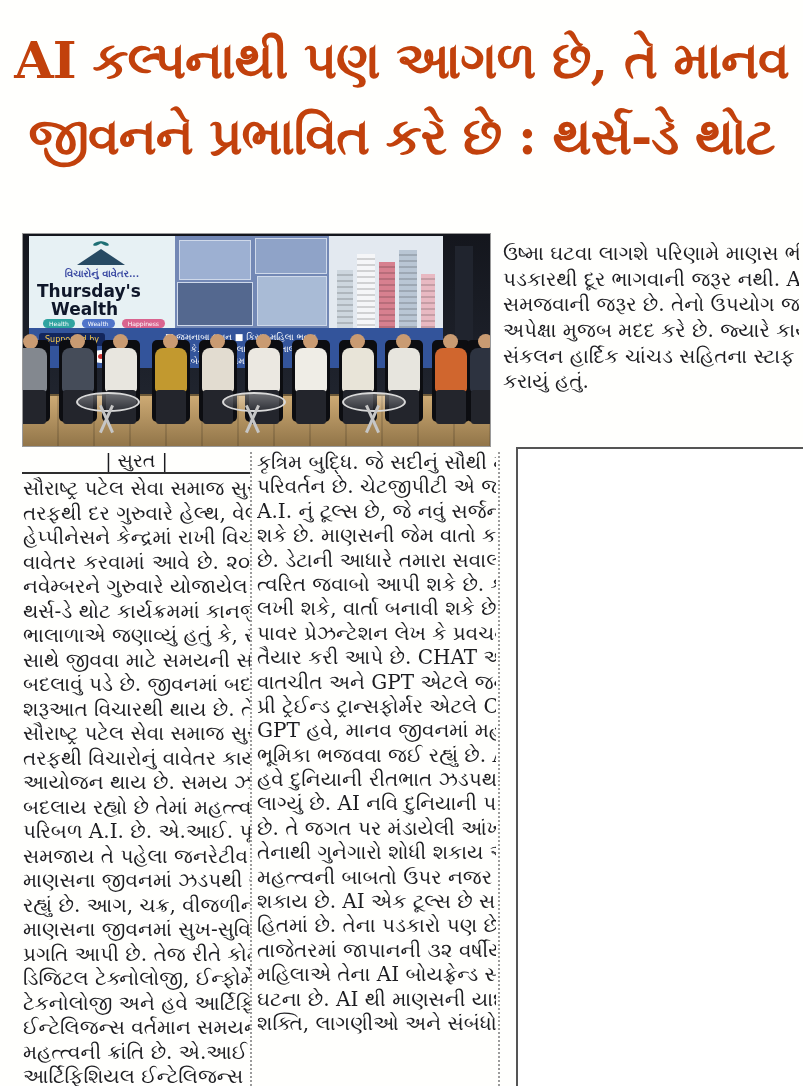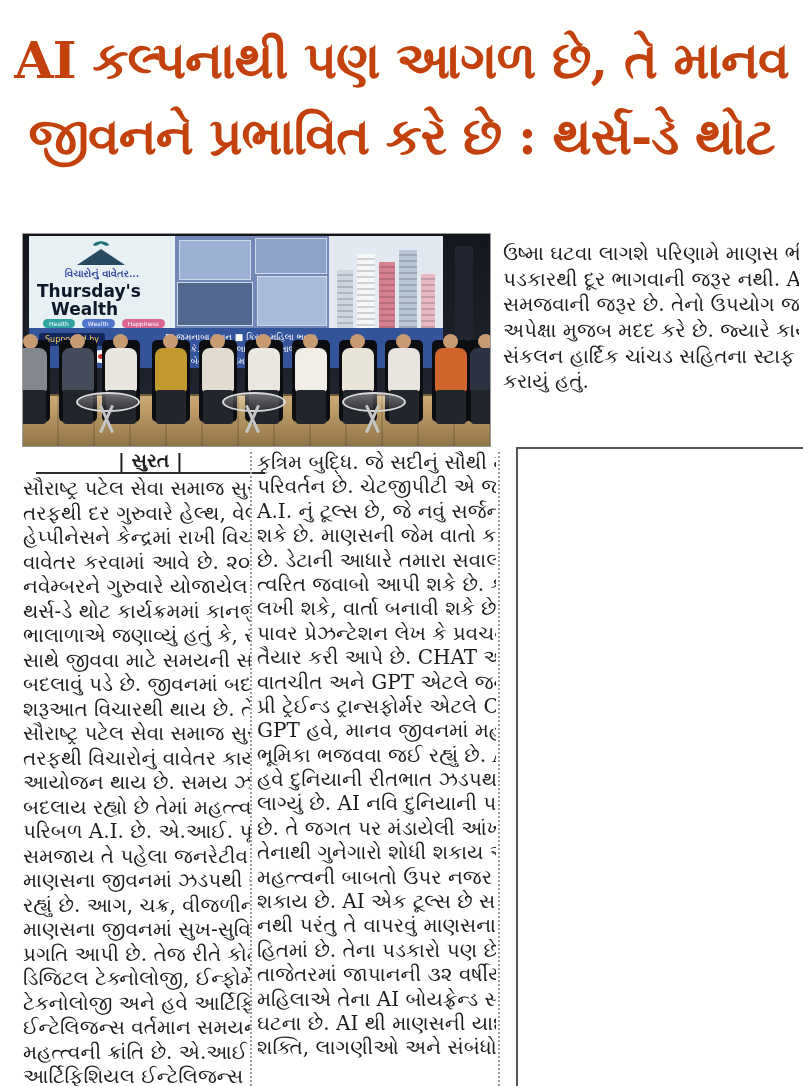--- a/index.html
+++ b/index.html
@@ -76,22 +76,22 @@
   .torso{position:absolute;left:7px;top:14px;width:32px;height:44px;border-radius:8px 8px 4px 4px;background:var(--shirt,#ddd);}
   .legs{position:absolute;left:8px;top:56px;width:30px;height:34px;background:#23252c;border-radius:3px;}
   .ctable{position:absolute;top:158px;width:64px;height:44px;}
   .ctable .top{position:absolute;left:0;top:0;width:60px;height:16px;border:2px solid #d9d9d9;border-radius:50%;
                background:linear-gradient(#ffffff55,#ffffff11);}
   .ctable .leg1,.ctable .leg2{position:absolute;top:12px;left:29px;width:3px;height:30px;background:#c6c6c6;}
   .ctable .leg1{transform:rotate(24deg);}
   .ctable .leg2{transform:rotate(-24deg);}
 
   
-  .dateline{position:absolute;left:36px;top:448px;width:229px;height:24px;line-height:24px;
-            text-align:center;font-weight:700;font-size:19px;border-bottom:2px solid #2e2e2e;}
+  .dateline{position:absolute;left:22px;top:448px;width:229px;height:24px;line-height:24px;
+            text-align:center;font-weight:400;font-size:19px;border-bottom:2px solid #2e2e2e;}
   .textcol{position:absolute;overflow:hidden;}
   .textcol .line{text-align:justify;text-align-last:justify;white-space:nowrap;overflow:hidden;}
   .textcol .line:last-child{text-align-last:left;}
   .c1{left:23px;top:476px;width:227px;font-size:20px;}
   .c1 .line{height:24.5px;line-height:24.5px;}
   .c2{left:257px;top:450px;width:239px;font-size:20px;}
   .c2 .line{height:24.4px;line-height:24.4px;}
   .c3{left:503px;top:241px;width:296px;font-size:20px;}
   .c3 .line{height:25.7px;line-height:25.7px;}
 
@@ -290,21 +290,20 @@
       <div class="line">વાતચીત અને GPT એટલે જનરેટીવ</div>
       <div class="line">પ્રી ટ્રેઈન્ડ ટ્રાન્સફોર્મર એટલે CHAT</div>
       <div class="line">GPT હવે, માનવ જીવનમાં મહત્ત્વની</div>
       <div class="line">ભૂમિકા ભજવવા જઈ રહ્યું છે. AI</div>
       <div class="line">હવે દુનિયાની રીતભાત ઝડપથા</div>
       <div class="line">લાગ્યું છે. AI નવિ દુનિયાની પાંખો</div>
       <div class="line">છે. તે જગત પર મંડાયેલી આંખો છે.</div>
       <div class="line">તેનાથી ગુનેગારો શોધી શકાય અને</div>
       <div class="line">મહત્ત્વની બાબતો ઉપર નજર રાખી</div>
       <div class="line">શકાય છે. AI એક ટૂલ્સ છે સર્વજ્ઞ</div>
-      <div class="line">નથી પરંતુ તે વાપરવું માણસના</div>
       <div class="line">હિતમાં છે. તેના પડકારો પણ છે.</div>
       <div class="line">તાજેતરમાં જાપાનની ૩૨ વર્ષીય</div>
       <div class="line">મહિલાએ તેના AI બોયફ્રેન્ડ સાથે</div>
       <div class="line">ઘટના છે. AI થી માણસની યાદ</div>
       <div class="line">શક્તિ, લાગણીઓ અને સંબંધોની</div>
     </div>
 
   <div class="vsep vsep1"></div>
   <div class="vsep vsep2"></div>
 

